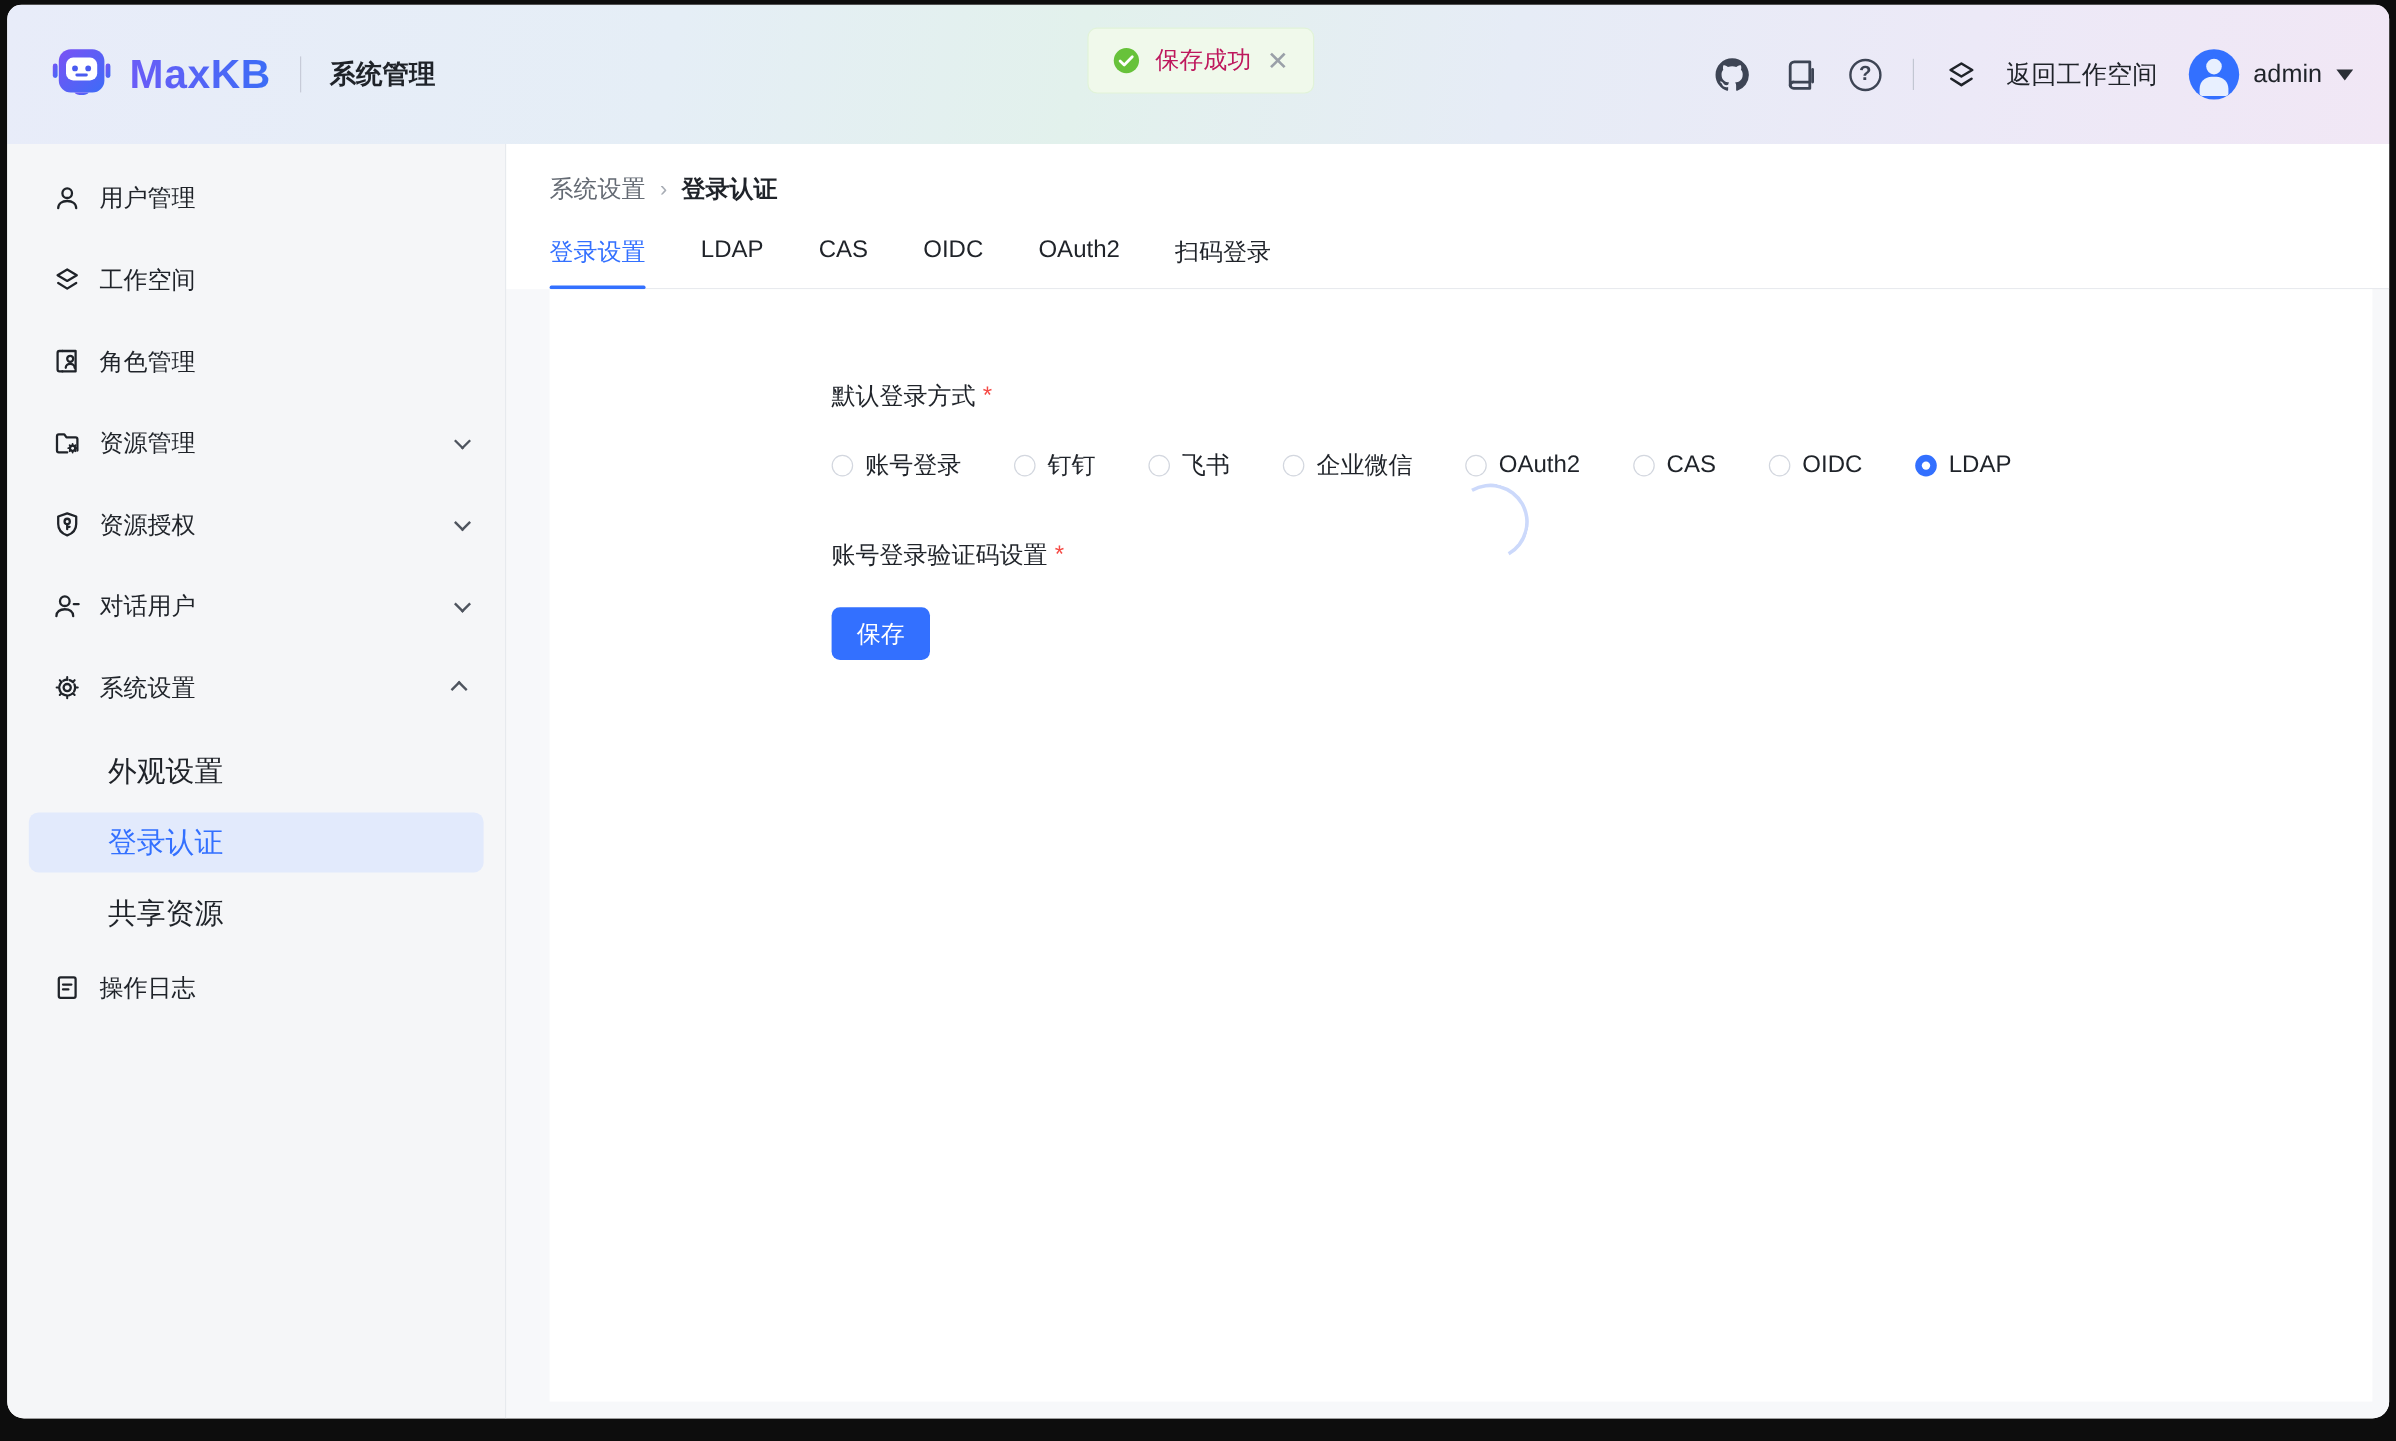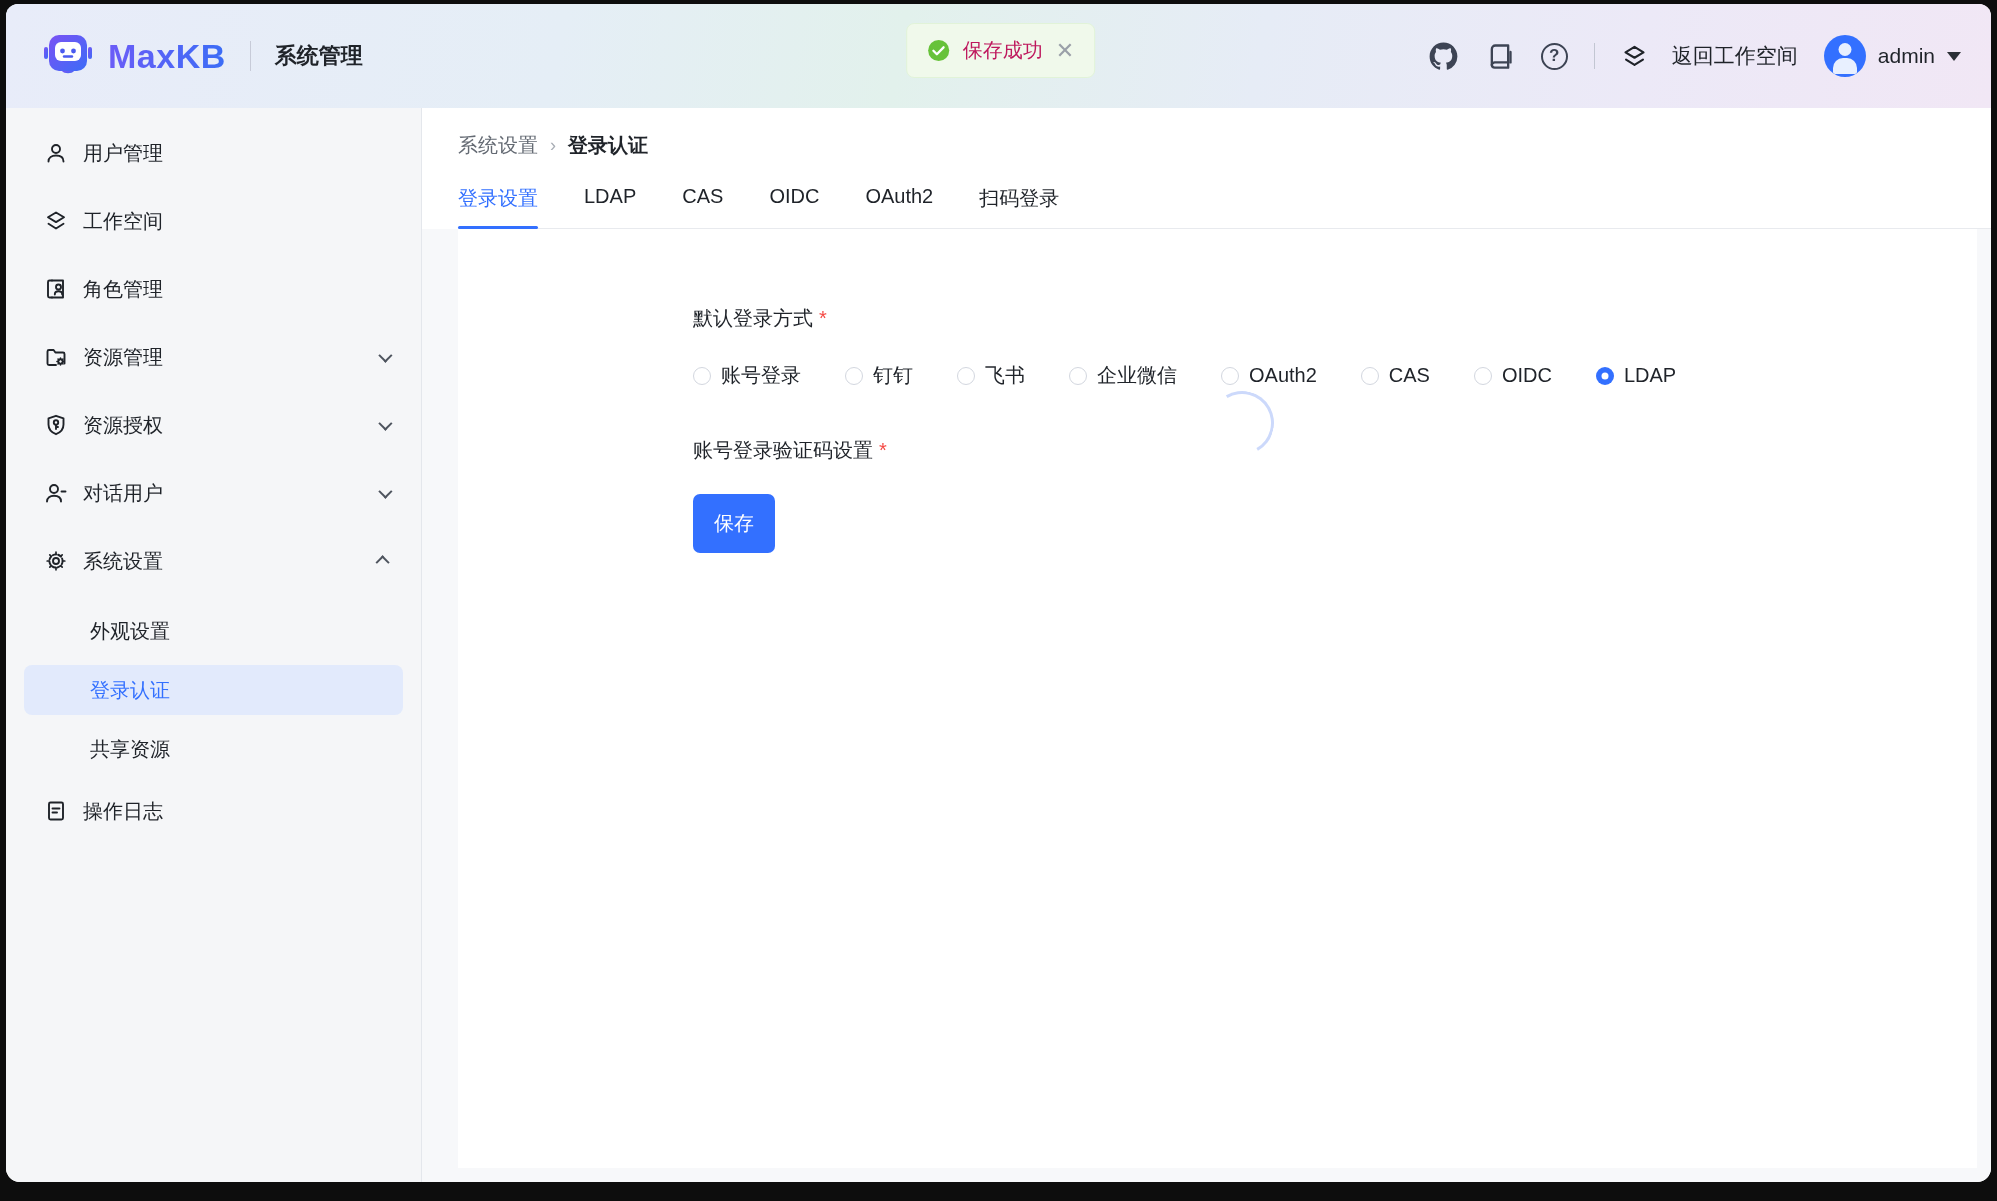--- a/index.html
+++ b/index.html
@@ -1,20 +1,20 @@
 <!DOCTYPE html>
 <html><head>
 <meta charset="utf-8">
 <style>
   * { margin:0; padding:0; box-sizing:border-box; }
   html,body { width:1997px; height:1201px; background:#0d0d0d; font-family:"Liberation Sans","DejaVu Sans",sans-serif; color:#1f2329; }
   .window { position:absolute; left:6px; top:4px; width:1985px; height:1178px; border-radius:12px 12px 14px 14px; overflow:hidden; background:#fff; display:flex; flex-direction:column; }
 
   
-  .header { height:104px; flex:none; display:flex; align-items:center; padding:0 30px 0 36px; position:relative;
+  .header { height:116px; flex:none; display:flex; align-items:center; padding:0 30px 0 36px; position:relative;
     background:linear-gradient(100deg,#e8ecf9 0%,#e5eef6 28%,#e2f1ec 45%,#e6ecf6 63%,#ece9f7 82%,#f1e7f5 100%); }
   .logo { display:flex; align-items:center; gap:14px; }
   .logo-mark { width:52px; height:46px; position:relative; }
   .logo-text { font-size:34px; font-weight:800; letter-spacing:0.5px;
     background:linear-gradient(90deg,#6b5cf7 0%,#3b6df6 100%); -webkit-background-clip:text; background-clip:text; color:transparent; }
   .logo-divider { width:1px; height:30px; background:#c7cbd8; margin:0 24px; }
   .app-title { font-size:22px; font-weight:700; color:#1f2329; }
 
   .toast { position:absolute; left:50%; top:19px; transform:translateX(-49%); height:55px; padding:0 20px;
     background:#f0f9eb; border:1px solid #e1f3d8; border-radius:8px; display:flex; align-items:center; gap:13px; }
@@ -38,21 +38,21 @@
   .main { flex:1; display:flex; min-height:0; }
   .sidebar { width:416px; flex:none; background:#f5f6f8; border-right:1px solid #e4e7ec; padding:22px 0 0 0; }
   .content { flex:1; min-width:0; display:flex; flex-direction:column; background:#f7f8fa; }
 
   
   .nav-item { height:46px; margin:0 18px 22px 18px; padding:0 14px 0 20px; display:flex; align-items:center; gap:15px; border-radius:8px; cursor:pointer; font-size:20px; color:#1f2329; }
   .nav-item svg { flex:none; }
   .nav-label { flex:1; }
   .nav-chevron { width:10px; height:10px; border-right:2px solid #4e545e; border-bottom:2px solid #4e545e; transform:rotate(45deg) translateY(-2px); }
   .nav-chevron.up { transform:rotate(225deg) translateY(-2px); }
-  .nav-sub { height:50px; margin:0 18px 9px 18px; padding-left:66px; display:flex; align-items:center; border-radius:8px; font-size:20px; color:#1f2329; cursor:pointer;font-family:Liberation Mono, monospace; }
+  .nav-sub { height:50px; margin:0 18px 9px 18px; padding-left:66px; display:flex; align-items:center; border-radius:8px; font-size:24px; color:#1f2329; cursor:pointer;font-family:Liberation Mono, monospace; }
   .nav-sub.active { background:#e2eafc; color:#3370ff; }
 
   
   .content-top { background:#fff; padding:24px 0 0 36px; }
   .breadcrumb { display:flex; align-items:center; gap:12px; font-size:20px; margin-bottom:26px; }
   .crumb-parent { color:#646a73; cursor:pointer; }
   .crumb-sep { color:#a8adb5; font-size:18px; }
   .crumb-current { color:#1f2329; font-weight:600; }
   .tabs { display:flex; gap:46px; border-bottom:1px solid #e8eaee; }
   .tab { font-size:20px; color:#1f2329; padding-bottom:16px; cursor:pointer; position:relative; }
@@ -69,21 +69,21 @@
   .radio.checked .radio-dot { border:none; background:#3370ff; position:relative; }
   .radio.checked .radio-dot::after { content:""; position:absolute; left:50%; top:50%; transform:translate(-50%,-50%); width:7px; height:7px; border-radius:50%; background:#fff; }
   .radio-label { font-size:20px; color:#1f2329; }
   .section2 { margin-top:48px; }
   .count-row { margin-top:24px; display:flex; align-items:center; }
   .count-prefix { font-size:20px; margin-right:14px; }
   .num-input { width:226px; height:44px; border:1px solid #d9dce3; border-radius:7px; display:flex; overflow:hidden; background:#fff; }
   .num-value { flex:1; border:none; outline:none; text-align:center; font-size:20px; color:#1f2329; font-family:inherit; background:transparent; }
   .count-suffix { font-size:20px; margin-left:16px; }
   .count-hint { font-size:19px; color:#8f959e; margin-left:10px; }
-  .save-btn { margin-top:30px; width:82px; height:59px; background:#3370ff; color:#fff; border:none; border-radius:7px; font-size:20px; font-family:inherit; cursor:pointer; }
+  .save-btn { margin-top:30px; width:82px; height:44px; background:#3370ff; color:#fff; border:none; border-radius:7px; font-size:20px; font-family:inherit; cursor:pointer; }
   .spinner { position:absolute; left:752px; top:162px; width:64px; height:64px; border-radius:50%;
     border:3.5px solid #ccd9fb; border-bottom-color:transparent; border-left-color:transparent; transform:rotate(15deg); }
 </style>
 </head>
 <body>
 
 <div class="window">
 
   <div class="header">
     <div class="logo">

